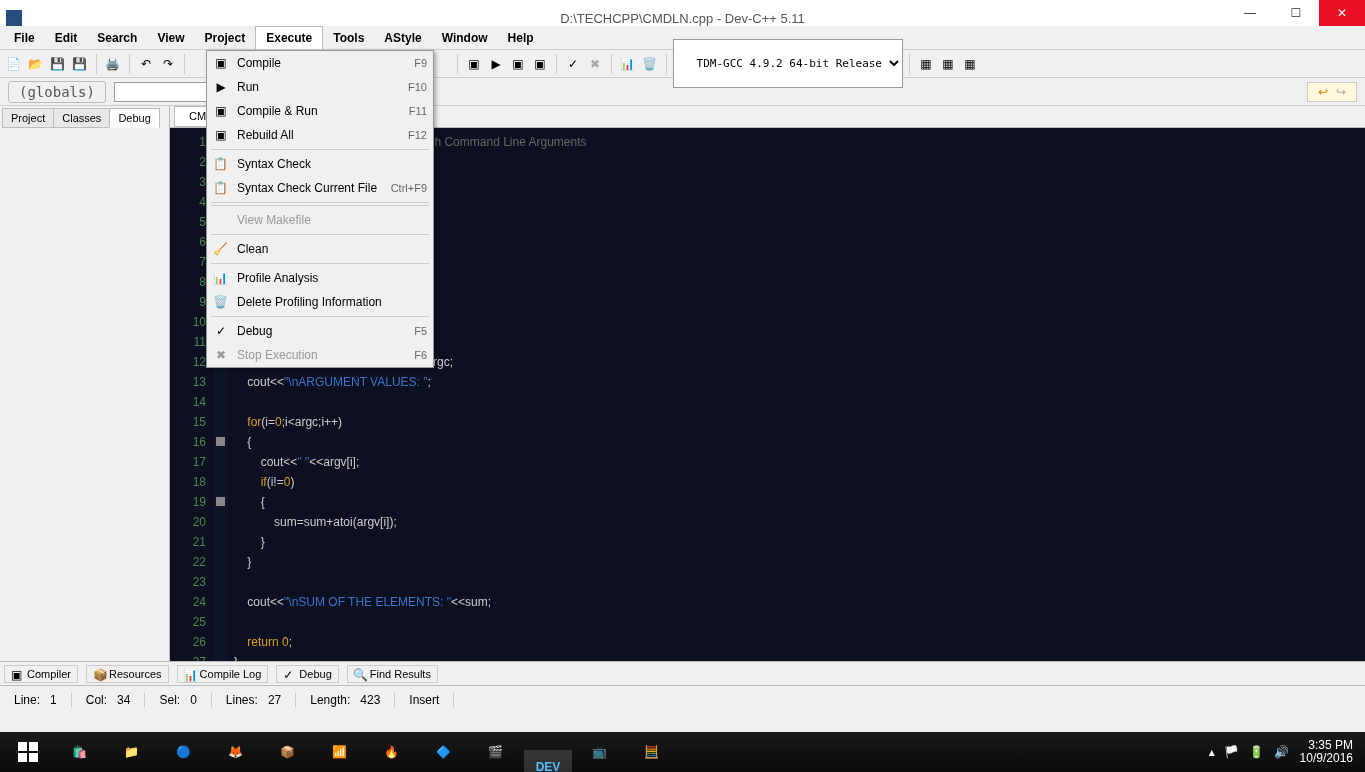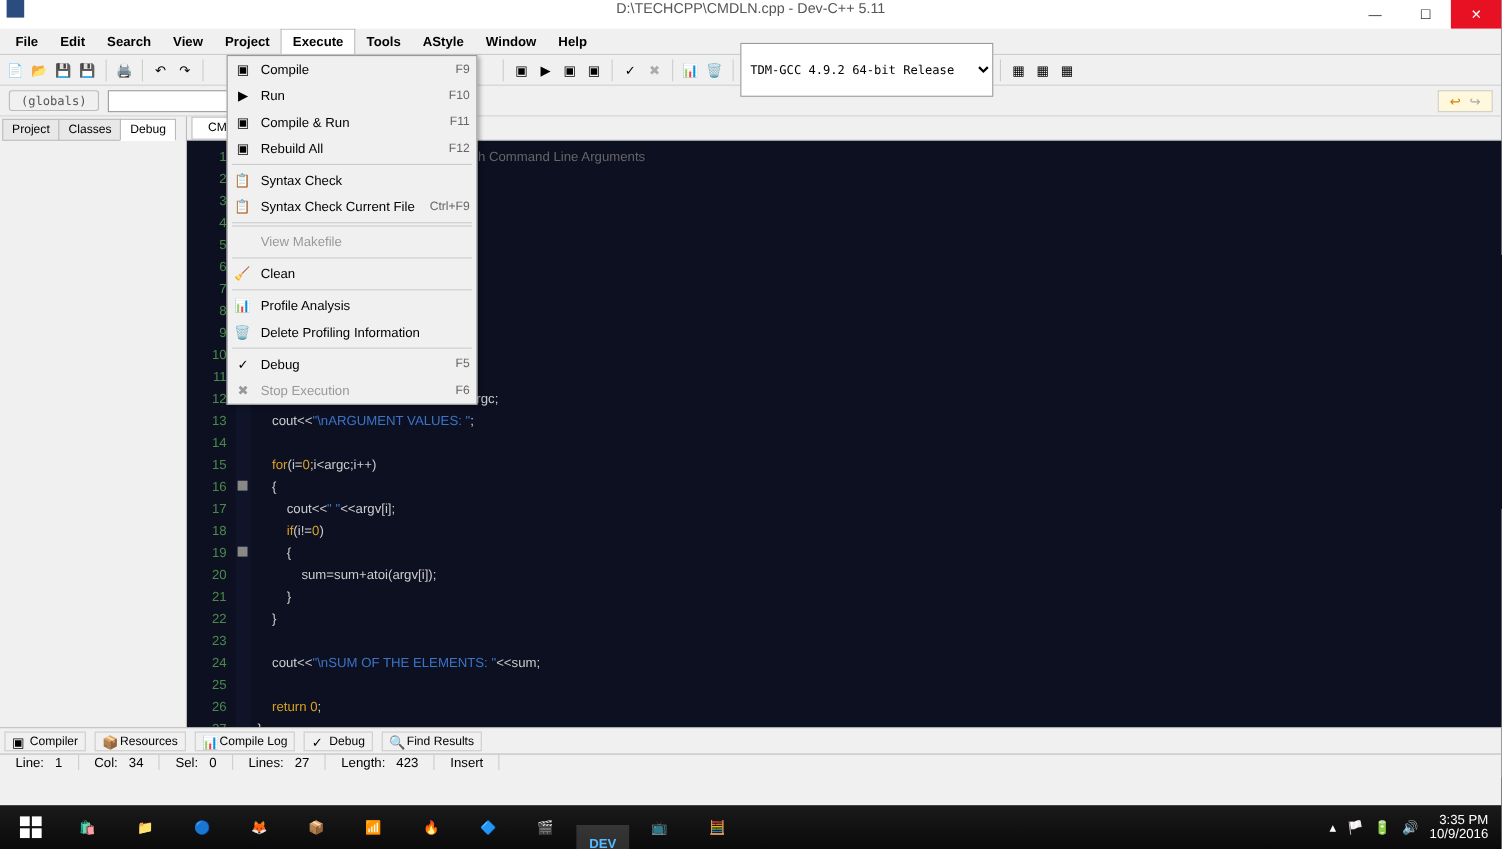--- a/index.html
+++ b/index.html
@@ -1,35 +1,35 @@
 <!DOCTYPE html>
 <html><head>
 <meta charset="utf-8">
 <style>
 * { margin: 0; padding: 0; box-sizing: border-box; font-family: Tahoma, sans-serif; font-size: 12px; }
 body { background: #f0f0f0; overflow: hidden; width: 1365px; height: 772px; position: relative; }
 
-.titlebar { height: 26px; background: #fff; display: flex; align-items: flex-start; position: relative; }
+.titlebar { height: 26px; background: #fff; display: flex; align-items: flex-end; position: relative; }
 .titlebar-icon { width: 16px; height: 16px; background: #2b4c7e; margin: 0 6px; display: inline-block; }
 .titlebar-title { position: absolute; left: 50%; transform: translateX(-50%); color: #555; font-size: 13px; }
 .win-controls { position: absolute; right: 0; top: 0; display: flex; }
 .win-btn { width: 46px; height: 26px; display: flex; align-items: center; justify-content: center; color: #333; }
 .win-close { background: #e81123; color: #fff; }
 
 .menubar { height: 24px; background: #f0f0f0; border-bottom: 1px solid #ccc; display: flex; align-items: center; padding-left: 4px; font-weight: bold; }
 .menubar span { padding: 4px 10px; cursor: default; }
 .menubar span.open { background: #fff; border: 1px solid #bbb; border-bottom: none; }
 
 .toolbar { height: 28px; background: #f0f0f0; border-bottom: 1px solid #ccc; display: flex; align-items: center; padding: 0 4px; gap: 2px; }
 .toolbar .sep { width: 1px; height: 20px; background: #ccc; margin: 0 4px; }
 .tool-icon { width: 20px; height: 20px; display: inline-flex; align-items: center; justify-content: center; }
-.compiler-select { font-family: monospace; font-size: 11px; padding: 16px 4px; border: 1px solid #999; background: #fff; width: 230px; }
+.compiler-select { font-family: monospace; font-size: 11px; padding: 16px 4px; border: 1px solid #999; background: #fff; width: 230px; text-align: right; }
 
 .toolbar2 { height: 28px; background: #f0f0f0; border-bottom: 1px solid #ccc; display: flex; align-items: center; padding: 0 8px; gap: 8px; }
-.globals { border: 1px solid #bbb; border-radius: 3px; padding: 2px 10px; font-family: monospace; font-size: 11px; color: #555; }
+.globals { border: 1px solid #bbb; border-radius: 3px; padding: 2px 10px; font-family: monospace; font-size: 14px; color: #555; }
 .toolbar2 select { width: 290px; border: 1px solid #999; padding: 1px; background: #fff; }
 .t2-right { margin-left: auto; background: #fff8dc; border: 1px solid #ccc; padding: 2px 10px; display: flex; gap: 8px; }
 
 .main { display: flex; height: 555px; }
 .sidebar { width: 170px; background: #f0f0f0; border-right: 1px solid #bbb; }
 .side-tabs { display: flex; padding: 2px 2px 0; gap: 0; }
 .side-tab { padding: 3px 8px; border: 1px solid #bbb; background: #e8e8e8; font-size: 11px; margin-right: -1px; }
 .side-tab.active { background: #fff; border-bottom: 1px solid #fff; }
 
 .editor-area { flex: 1; display: flex; flex-direction: column; }
@@ -52,21 +52,21 @@
 .dd-item.disabled { color: #999; }
 .dd-item.hover { background: #1e90ff; color: #fff; }
 .dd-item .dd-icon { width: 16px; height: 16px; flex-shrink: 0; display: inline-flex; align-items: center; justify-content: center; }
 .dd-item .dd-short { margin-left: auto; color: #666; font-size: 11px; }
 .dd-sep { height: 1px; background: #ccc; margin: 2px 4px; }
 
 .bottom-tabs { height: 24px; background: #f0f0f0; border-top: 1px solid #bbb; display: flex; align-items: center; padding-left: 4px; gap: 8px; }
 .bottom-tabs .btab { display: flex; align-items: center; gap: 4px; padding: 2px 6px; border: 1px solid #ccc; font-size: 11px; }
 .bot-icon { width: 12px; height: 12px; display: inline-block; }
 
-.statusbar { height: 22px; background: #f0f0f0; border-top: 1px solid #bbb; display: flex; align-items: flex-start; font-size: 11px; }
+.statusbar { height: 22px; background: #f0f0f0; border-top: 1px solid #bbb; display: flex; align-items: flex-end; font-size: 11px; }
 .statusbar .cell { padding: 0 14px; border-right: 1px solid #ccc; }
 
 .taskbar { position: absolute; bottom: 0; left: 0; right: 0; height: 40px; background: linear-gradient(#1a1a1a, #0a0a0a); display: flex; align-items: center; padding: 0 4px; gap: 4px; }
 .task-item { width: 48px; height: 36px; display: flex; align-items: center; justify-content: center; }
 .task-item.active { background: rgba(255,255,255,0.15); border-bottom: 2px solid #5ac; margin-top: 32px; }
 .tray { margin-left: auto; display: flex; align-items: center; gap: 10px; color: #fff; font-size: 11px; padding-right: 8px; }
 .tray-time { text-align: right; line-height: 13px; }
 </style>
 </head>
 <body>

